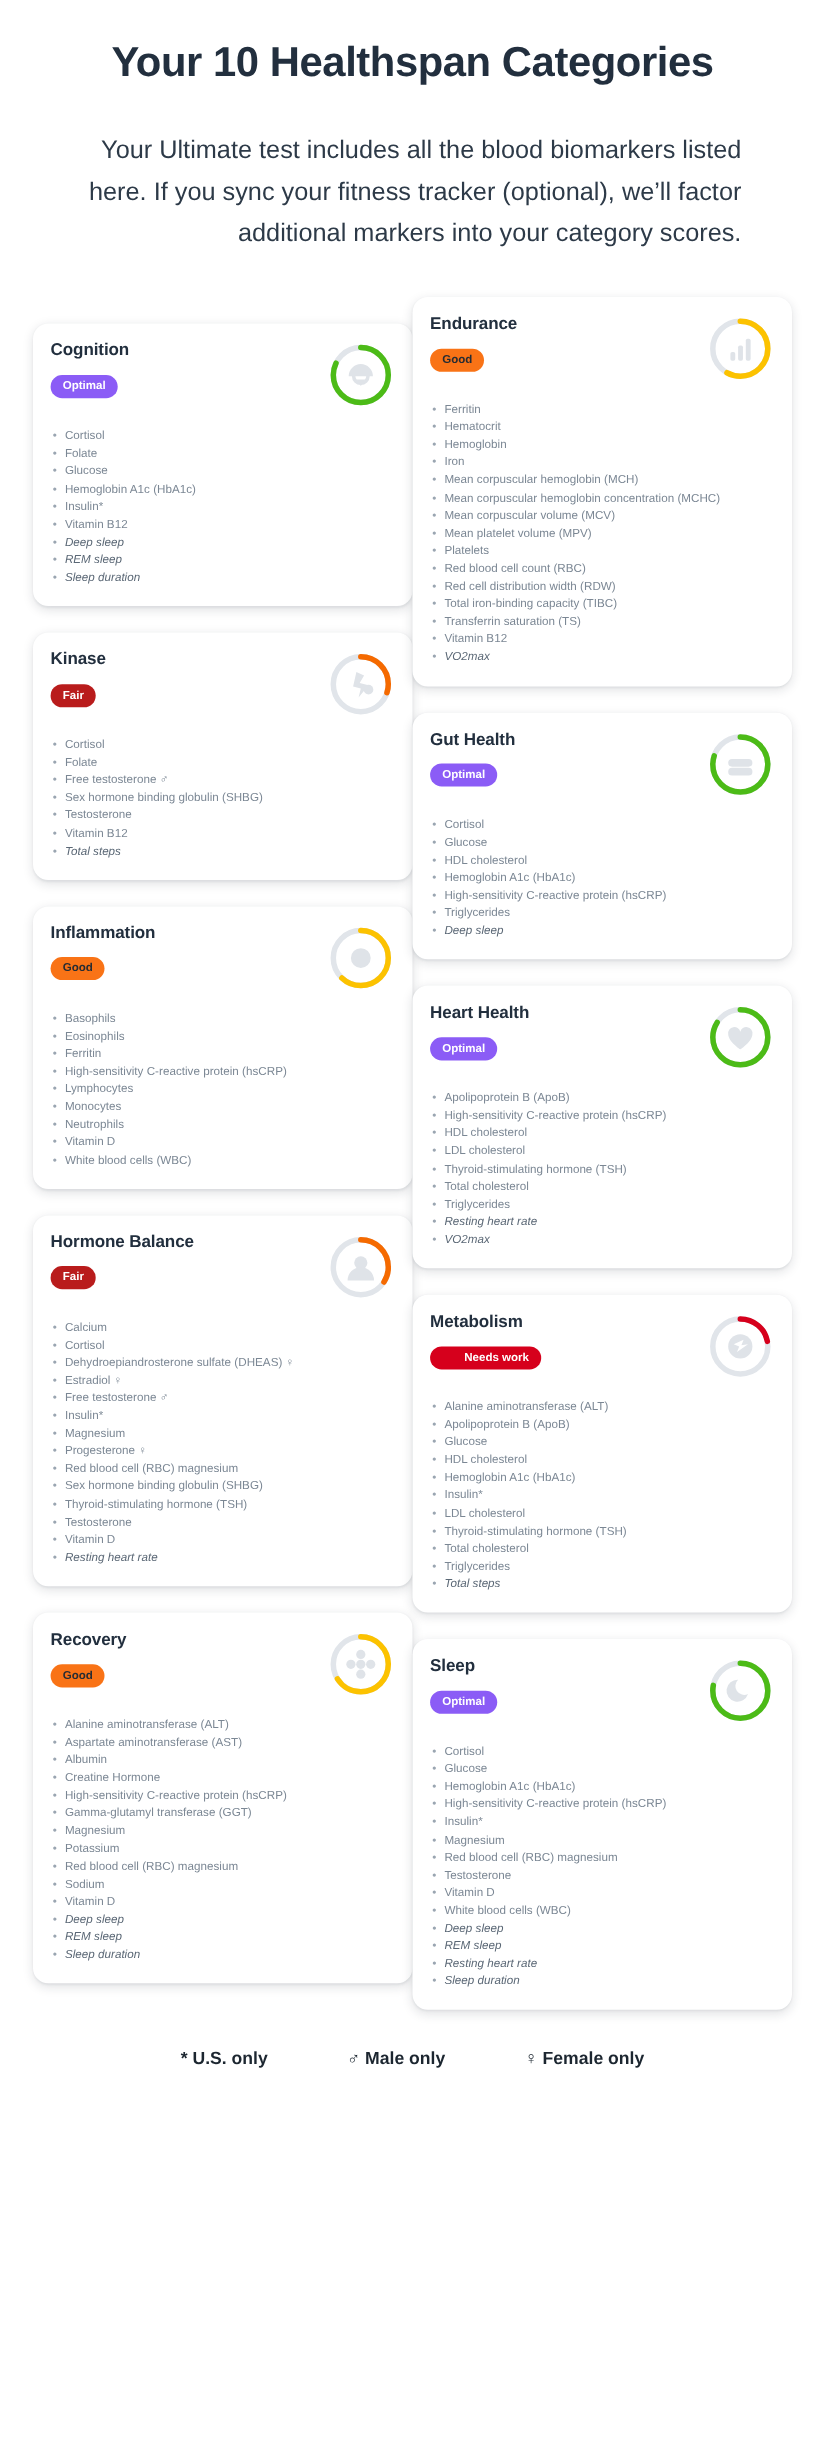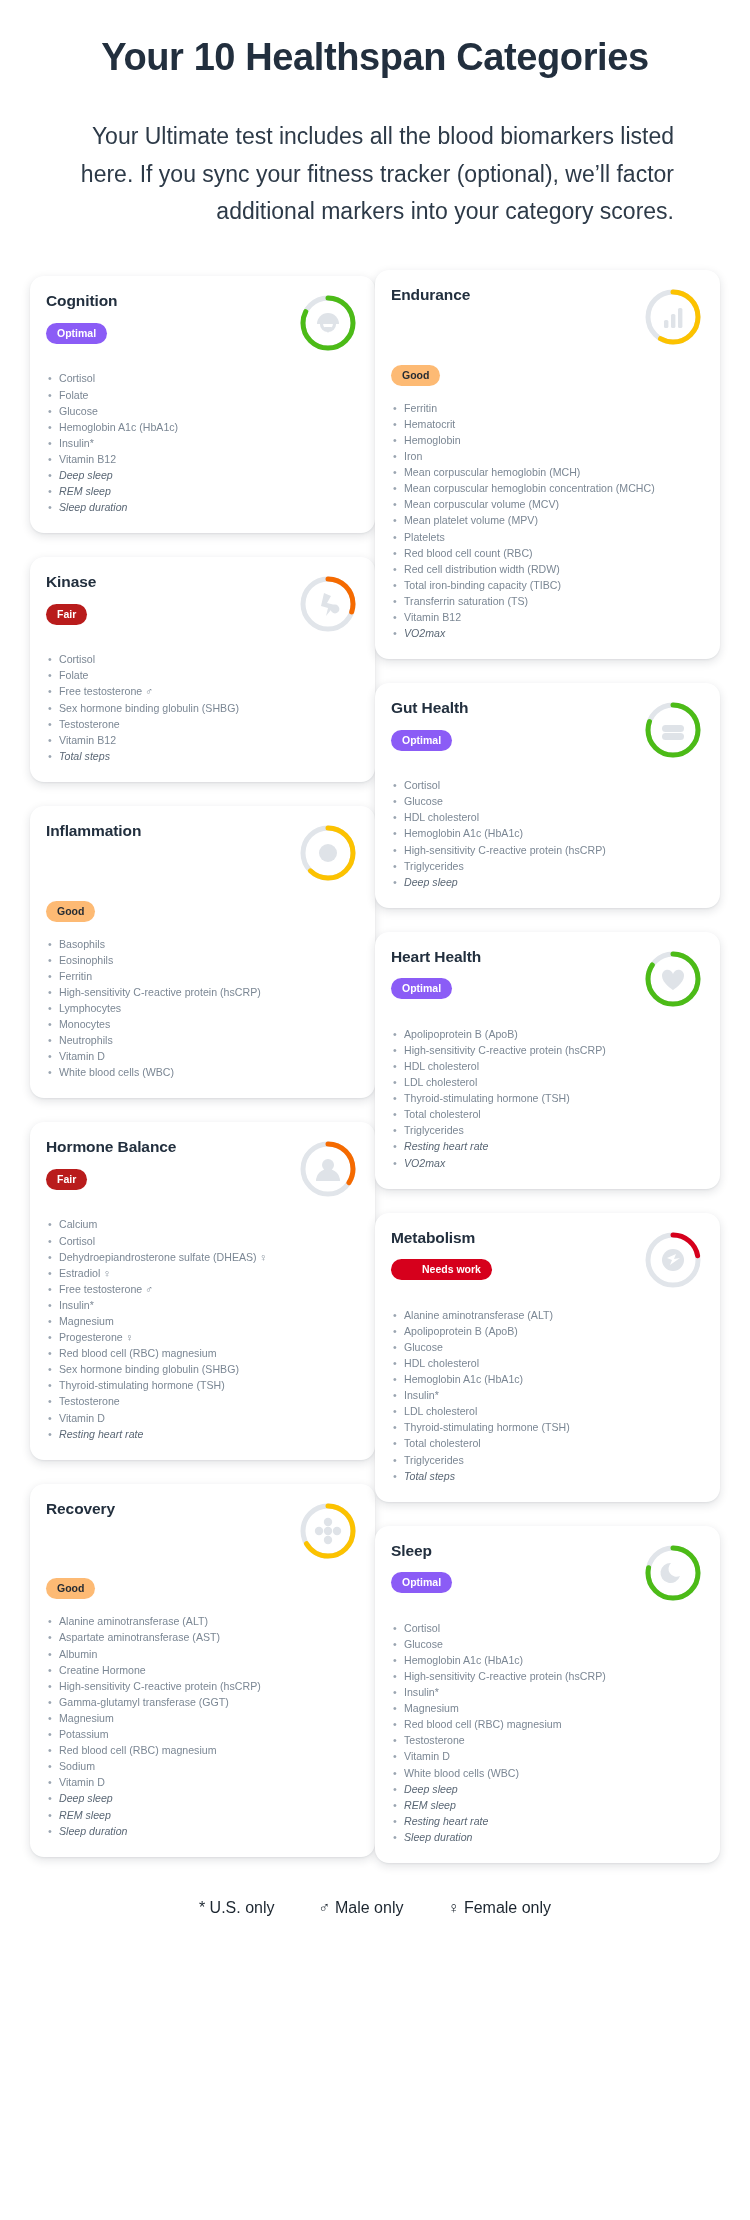--- a/index.html
+++ b/index.html
@@ -68,21 +68,21 @@
   .badge {
     display: inline-block;
     border-radius: 999px;
     font-size: 10.5px;
     font-weight: bold;
     padding: 4px 11px 5px 11px;
     line-height: 1.15;
     white-space: nowrap;
   }
   .badge.optimal { background: #8b5cf6; color: #ffffff; }
-  .badge.good    { background: #fdba74; color: #262c33; margin-top: 48px; }
+  .badge.good    { background: #f97316; color: #262c33; }
   .badge.fair    { background: #b91c1c; color: #ffffff; }
   .badge.needs   { background: #D6001C; color: #ffffff; padding-left: 31px; }
 
   
   .ring-wrap {
     flex: 0 0 auto;
     width: 66px;
     height: 66px;
     position: relative;
     margin-top: -2px;
@@ -115,24 +115,24 @@
   .markers li.tracker {
     font-weight: normal;
     font-style: italic;
     color: #5a6775;
   }
 
   
   .legend {
     display: flex;
     justify-content: center;
-    gap: 44px;
+    gap: 72px;
     padding: 36px 30px 26px 30px;
     font-size: 16px;
-    font-weight: normal;
+    font-weight: bold;
     color: #1c2630;
   }
   .legend span { white-space: nowrap; }
 </style>
 </head>
 <body>
 
 <div class="page">
 
   <div class="hero">

